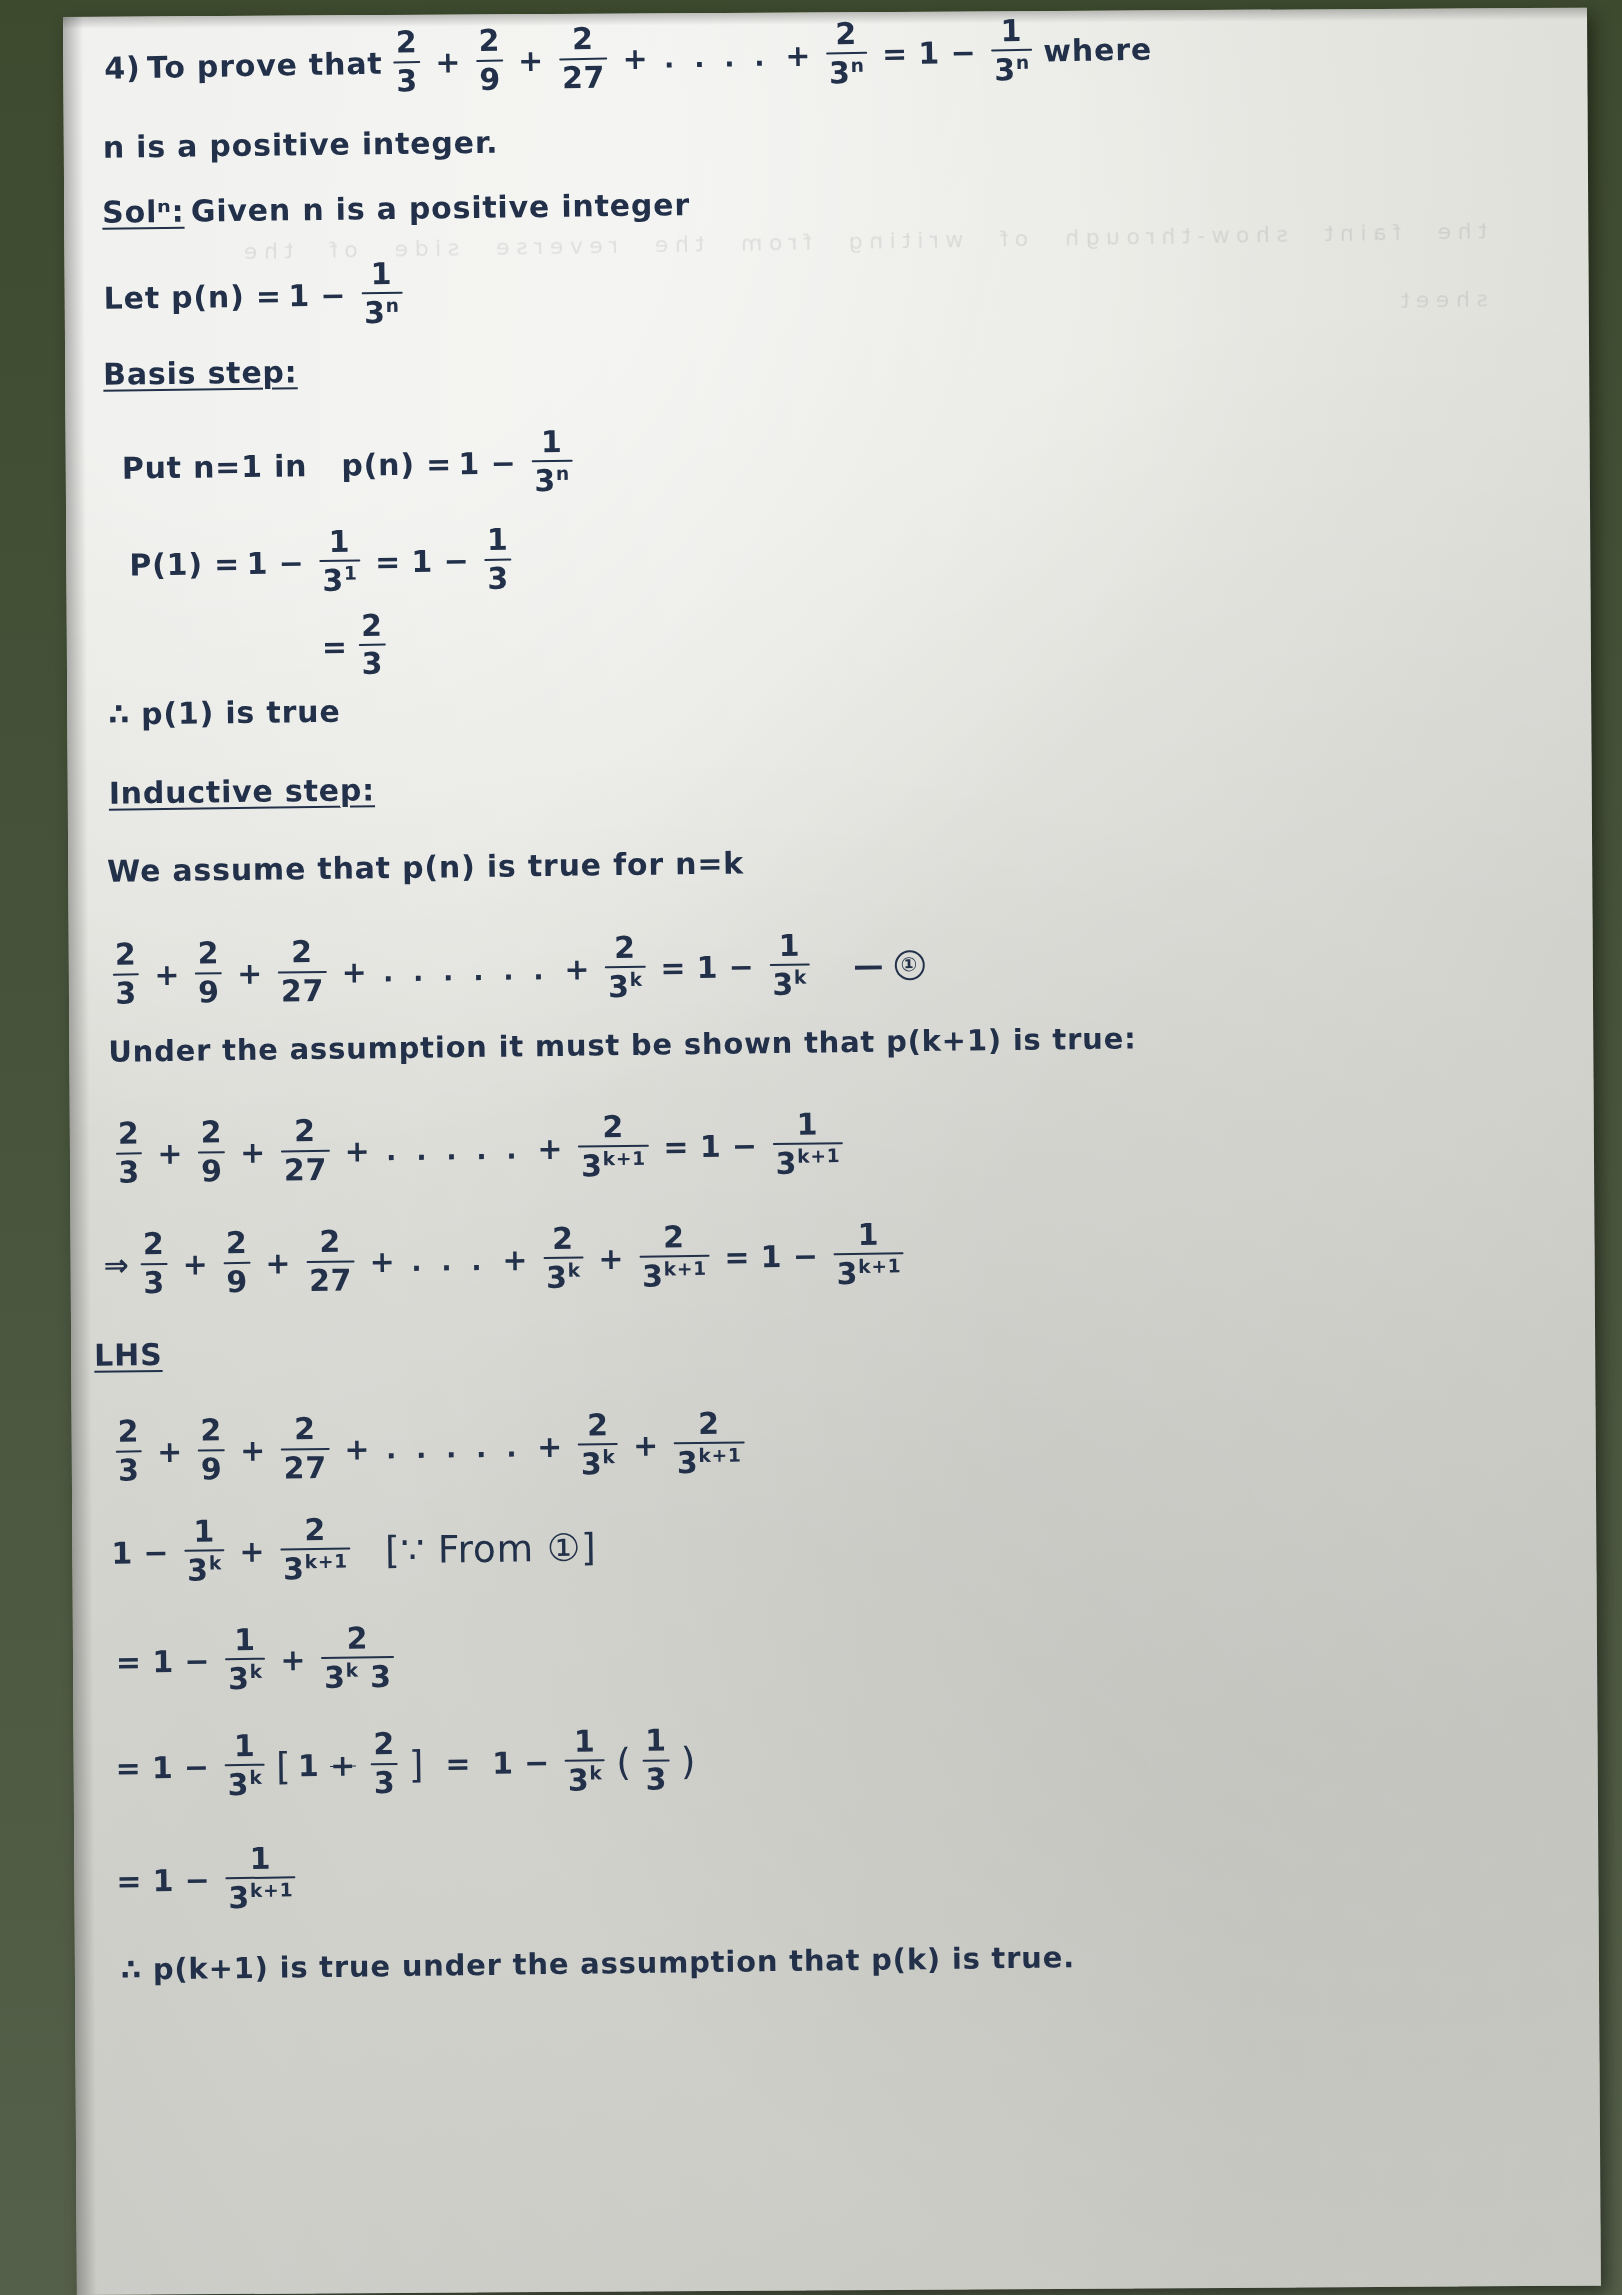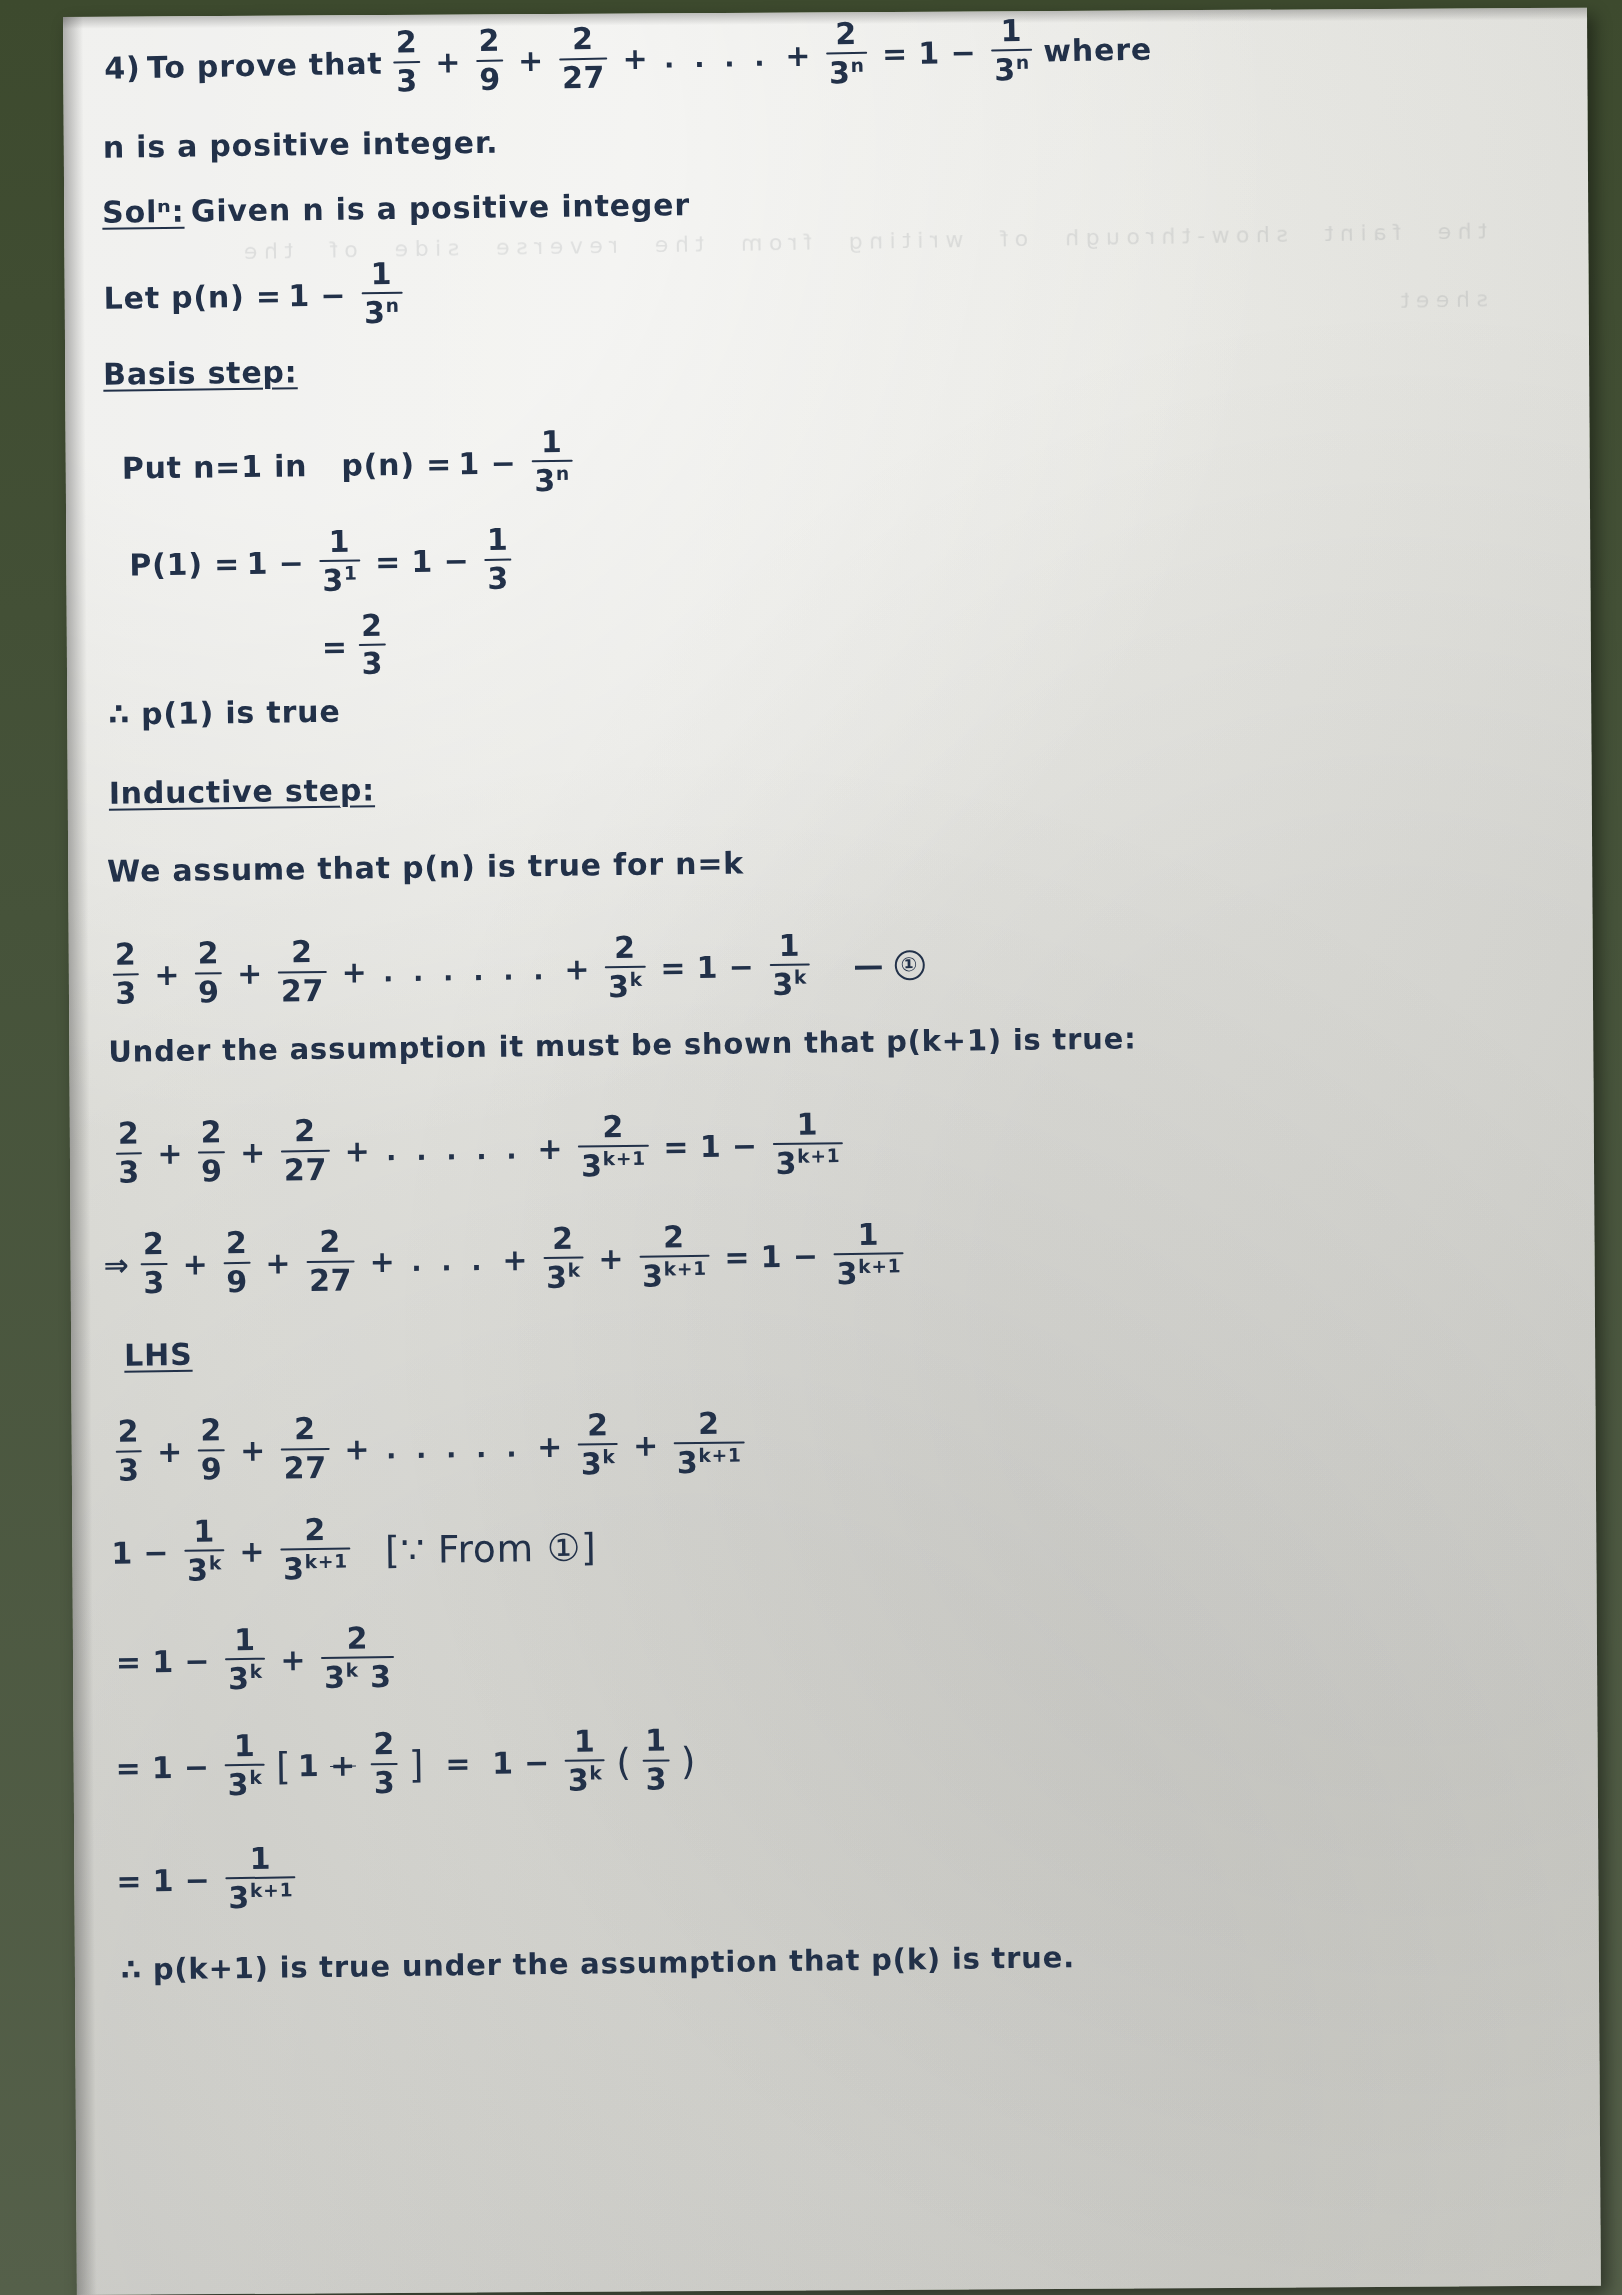--- a/index.html
+++ b/index.html
@@ -384,21 +384,21 @@
       <span class="op">=</span>
         <span>1</span>
         <span class="op">−</span>
       <span class="frac">
         <span class="num">1</span>
           <span class="bar"></span>
           <span class="den">3<sup>k+1</sup></span>
       </span>
     </div>
 
-    <div class="line sk2" style="top:1321px; left:53px;">
+    <div class="line sk2" style="top:1321px; left:23px;">
       <span class="u">LHS</span>
     </div>
 
     <div class="line sk2" style="top:1401px; left:39px;">
       <span class="frac">
         <span class="num">2</span>
           <span class="bar"></span>
           <span class="den">3</span>
       </span>
       <span class="op">+</span>

